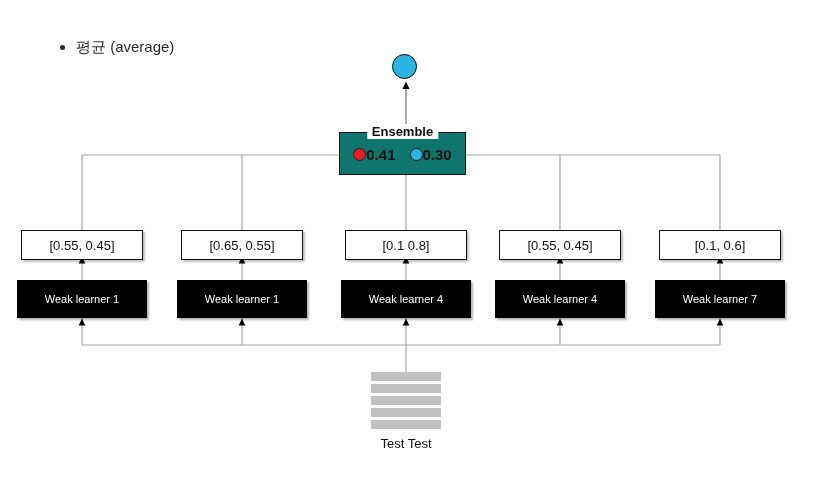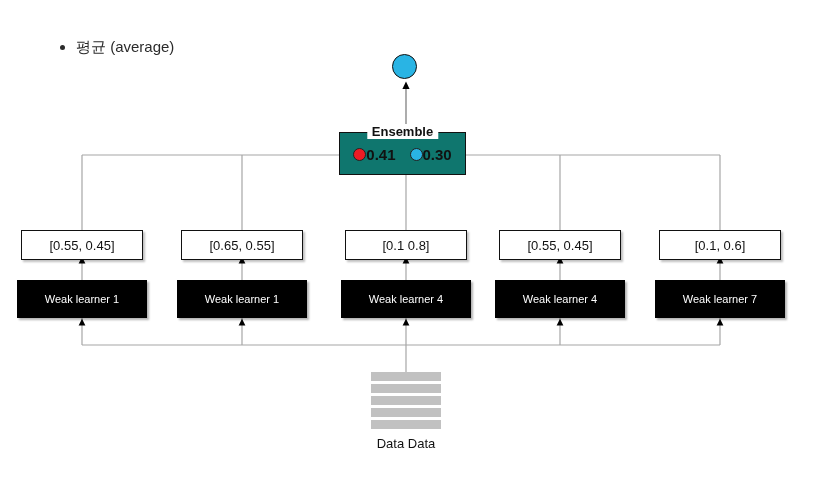--- a/index.html
+++ b/index.html
@@ -149,15 +149,15 @@
     <div class="learner-box">Weak learner 7</div>
   </div>
 
   <div class="test-stack">
     <div class="bar"></div>
     <div class="bar"></div>
     <div class="bar"></div>
     <div class="bar"></div>
     <div class="bar"></div>
   </div>
-  <div class="test-label">Data Data</div>
+  <div class="test-label">Test Test</div>
 
 </div>
 
 </body></html>

